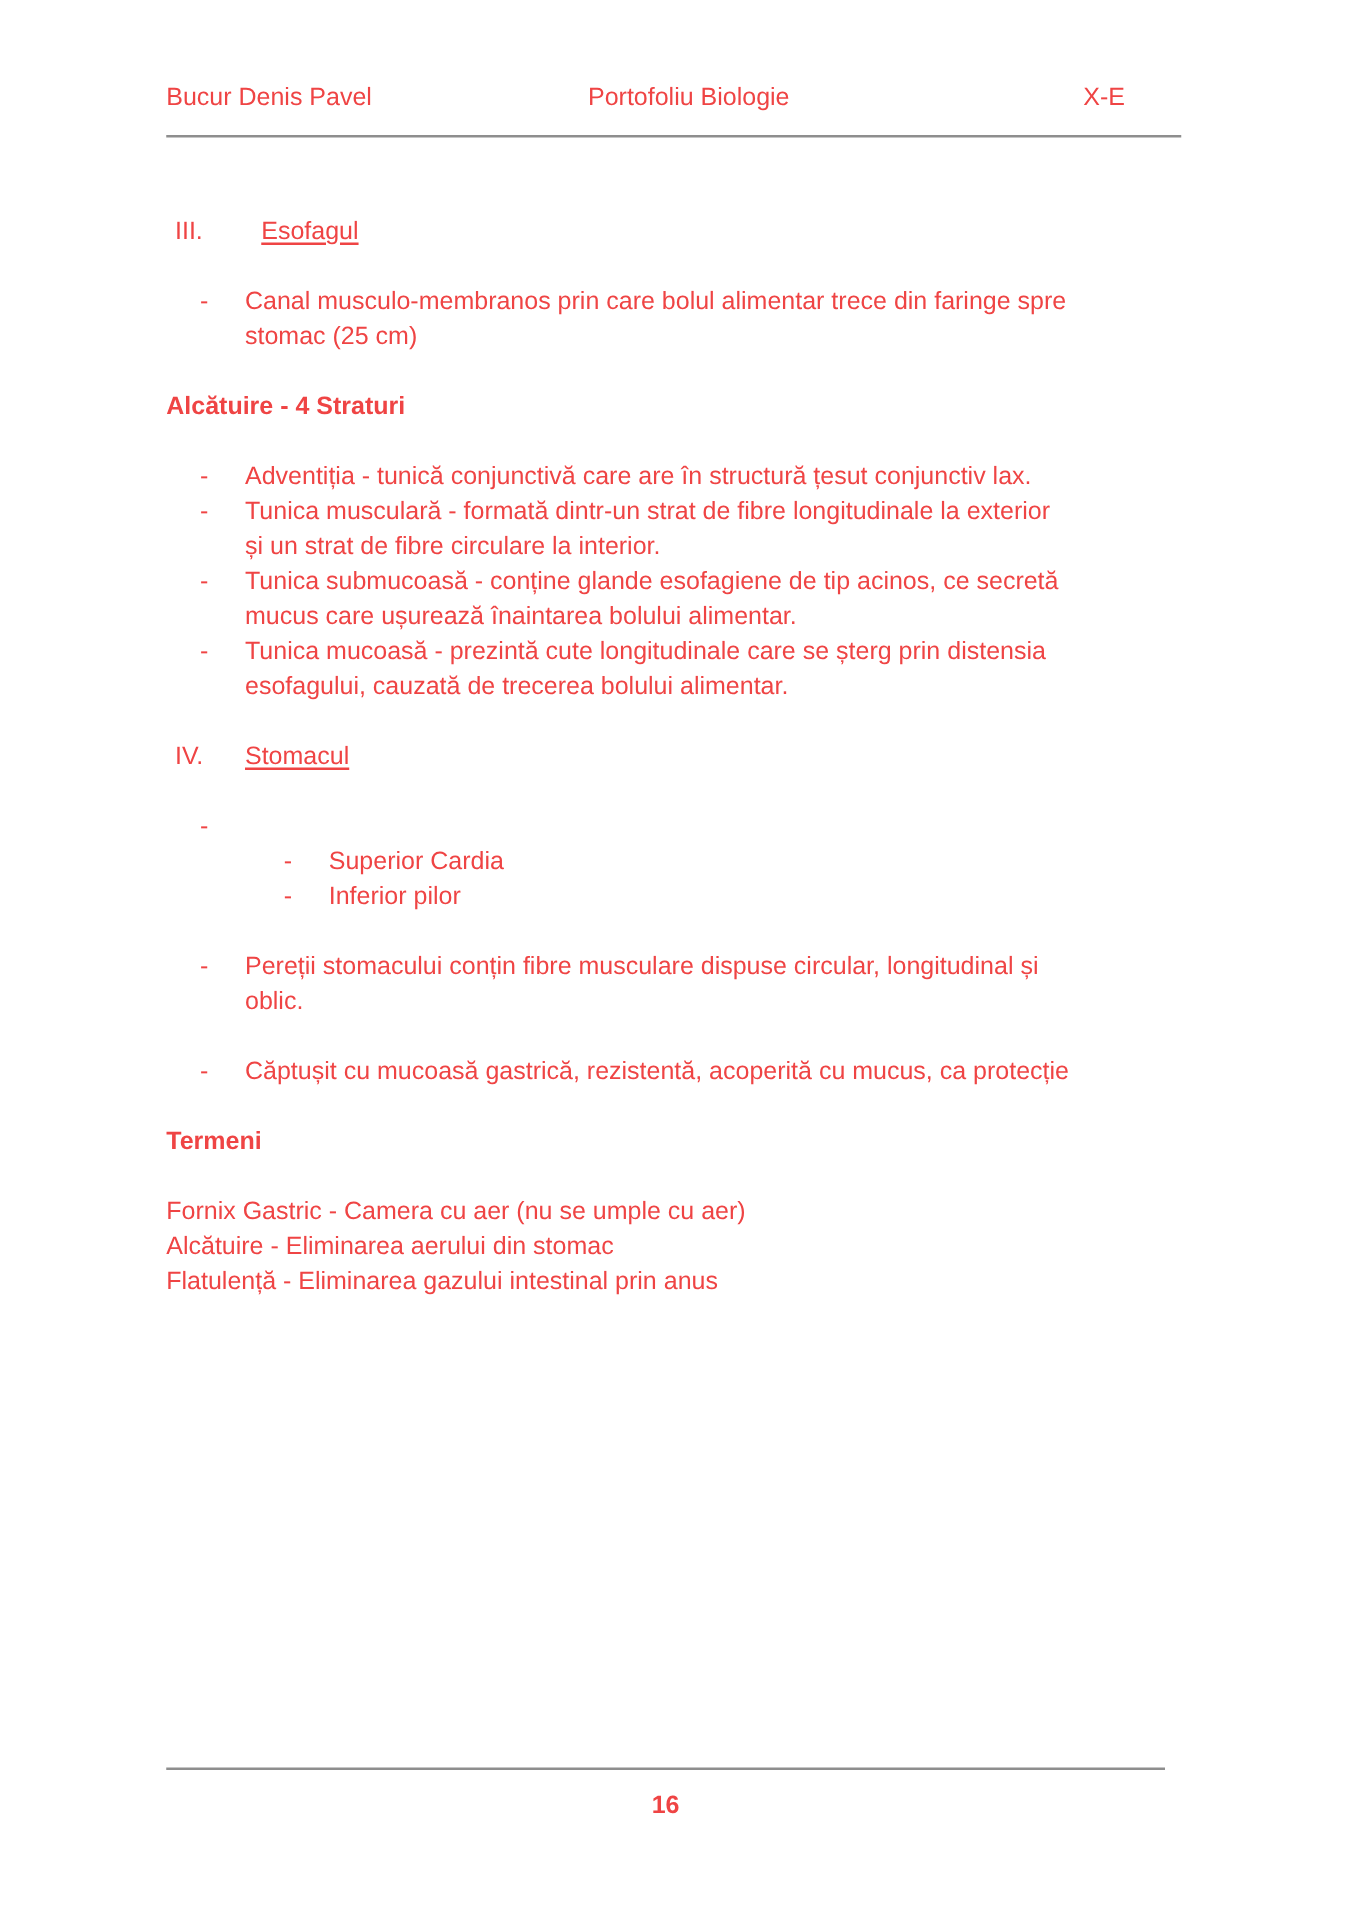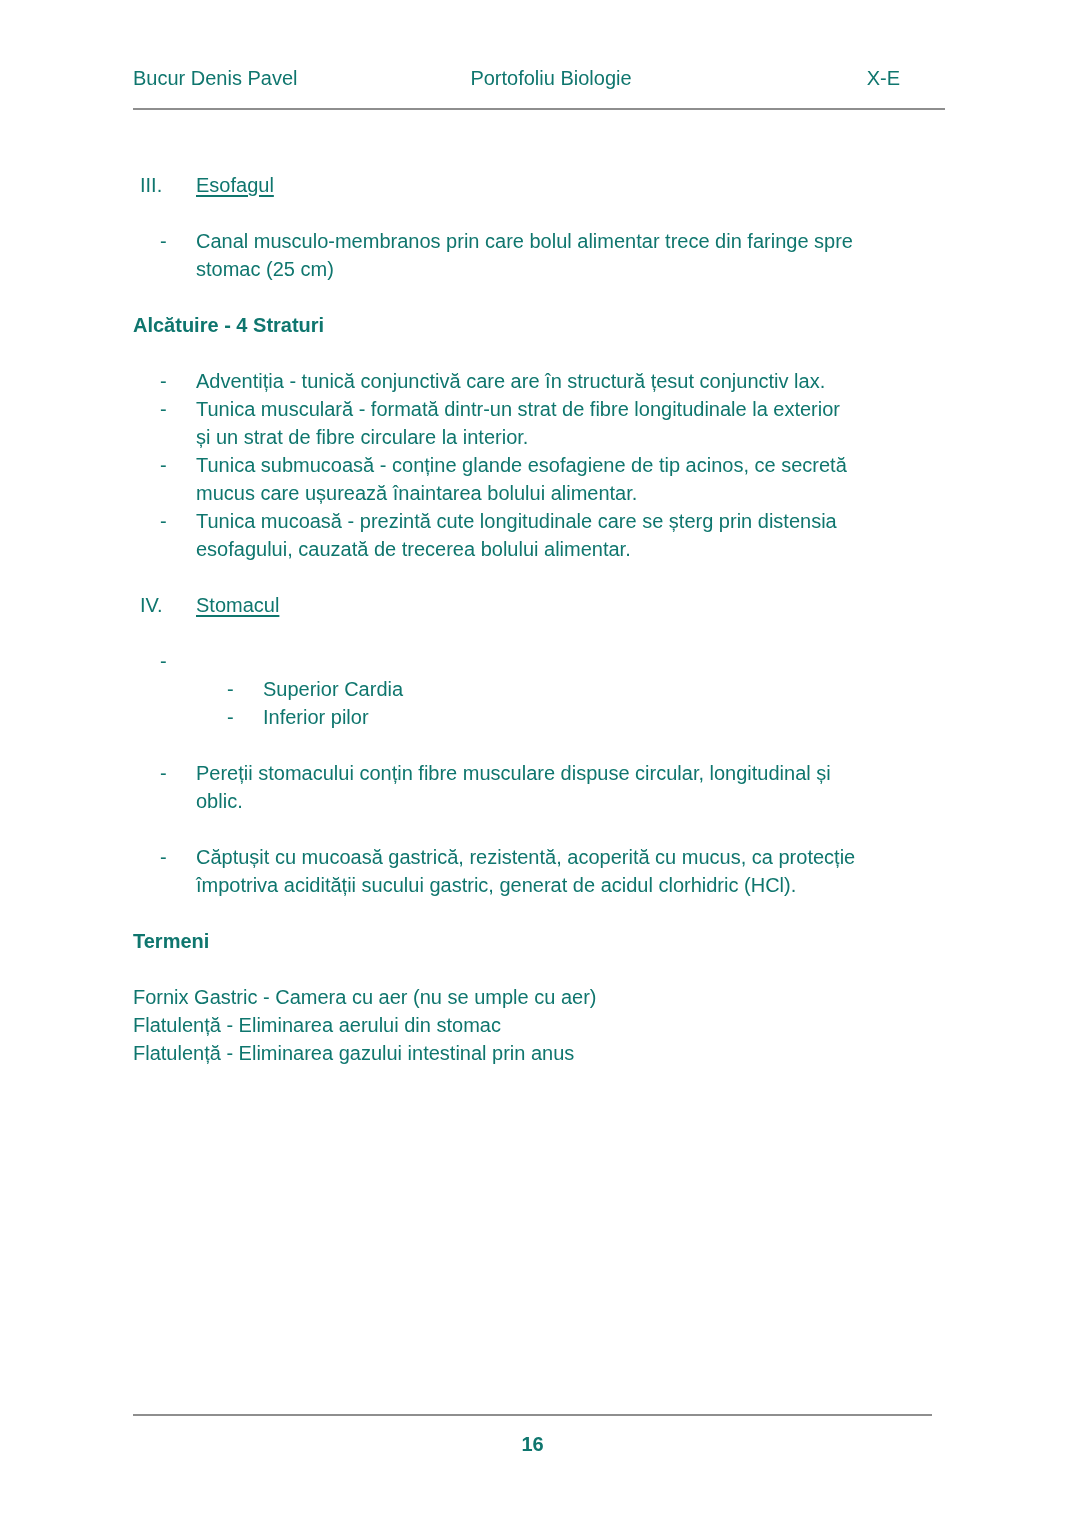--- a/index.html
+++ b/index.html
@@ -4,41 +4,41 @@
 <style>
   html, body { margin: 0; padding: 0; background: #ffffff; }
   .page {
     position: relative;
     width: 1080px;
     height: 1525px;
     background: #ffffff;
     font-family: "Liberation Sans", "DejaVu Sans", sans-serif;
     font-size: 20px;
     line-height: 28px;
-    color: #0f766e;
+    color: #ef4444;
     overflow: hidden;
     box-sizing: border-box;
   }
   .page-header {
     display: grid;
     grid-template-columns: 1fr auto 1fr;
     align-items: baseline;
     padding: 64px 135px 0 133px;
   }
   .page-header .h-left  { justify-self: start; }
   .page-header .h-center{ justify-self: center; position: relative; left: 12px; }
   .page-header .h-right { justify-self: end; padding-right: 45px; }
   .rule {
     border-top: 2px solid #8e8e8e;
     height: 0;
   }
   .header-rule { margin: 16px 135px 0 133px; }
   .content { margin: 0 135px 0 133px; }
   .gap { margin-top: 28px; }
-  .gap-first { margin-top: 61px; }
+  .gap-first { margin-top: 61px; gap: 13px; }
   .sec-heading { display: flex; }
   .sec-num { margin-left: 7px; width: 56px; flex: 0 0 56px; }
   .sec-title {
     text-decoration: underline;
     text-decoration-thickness: 2px;
     text-underline-offset: 3px;
   }
   .bold-heading { font-weight: 700; }
   .li { display: flex; align-items: flex-start; }
   .li .marker { flex: 0 0 36px; width: 36px; }
@@ -142,29 +142,28 @@
       <div class="li-text">
         <div class="ln">Pereții stomacului conțin fibre musculare dispuse circular, longitudinal și</div>
         <div class="ln">oblic.</div>
       </div>
     </div>
 
     <div class="li l1 gap">
       <span class="marker">-</span>
       <div class="li-text">
         <div class="ln">Căptușit cu mucoasă gastrică, rezistentă, acoperită cu mucus, ca protecție</div>
-        <div class="ln">împotriva acidității sucului gastric, generat de acidul clorhidric (HCl).</div>
       </div>
     </div>
 
     <div class="bold-heading gap">Termeni</div>
 
     <div class="gap">
       <div class="ln">Fornix Gastric - Camera cu aer (nu se umple cu aer)</div>
-      <div class="ln">Flatulență - Eliminarea aerului din stomac</div>
+      <div class="ln">Alcătuire - Eliminarea aerului din stomac</div>
       <div class="ln">Flatulență - Eliminarea gazului intestinal prin anus</div>
     </div>
 
   </main>
 
   <footer class="page-footer">
     <div class="rule"></div>
     <div class="page-number">16</div>
   </footer>
 

